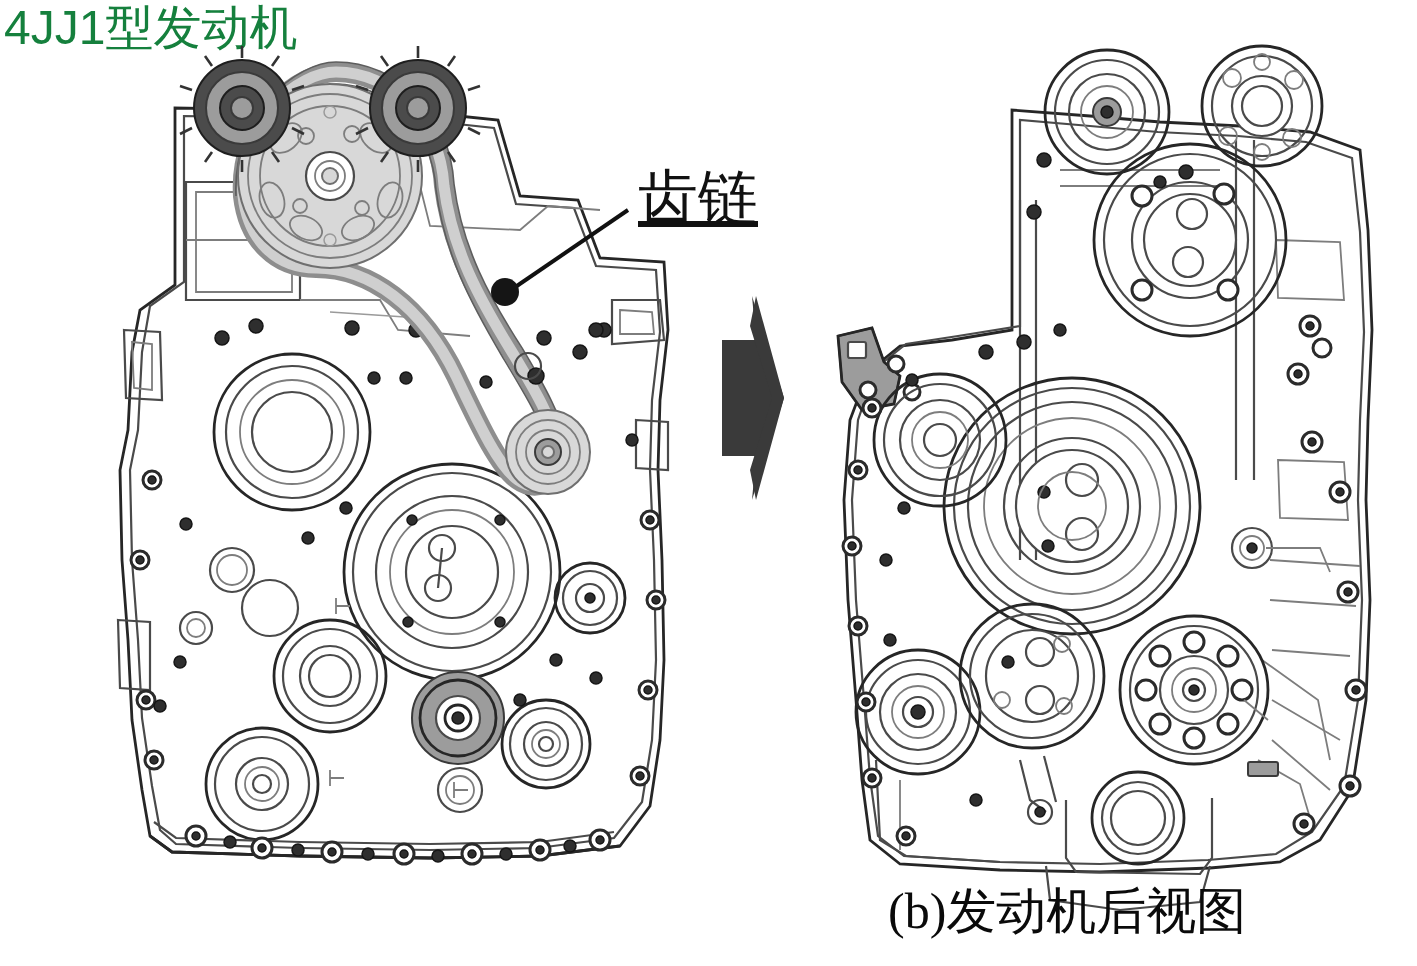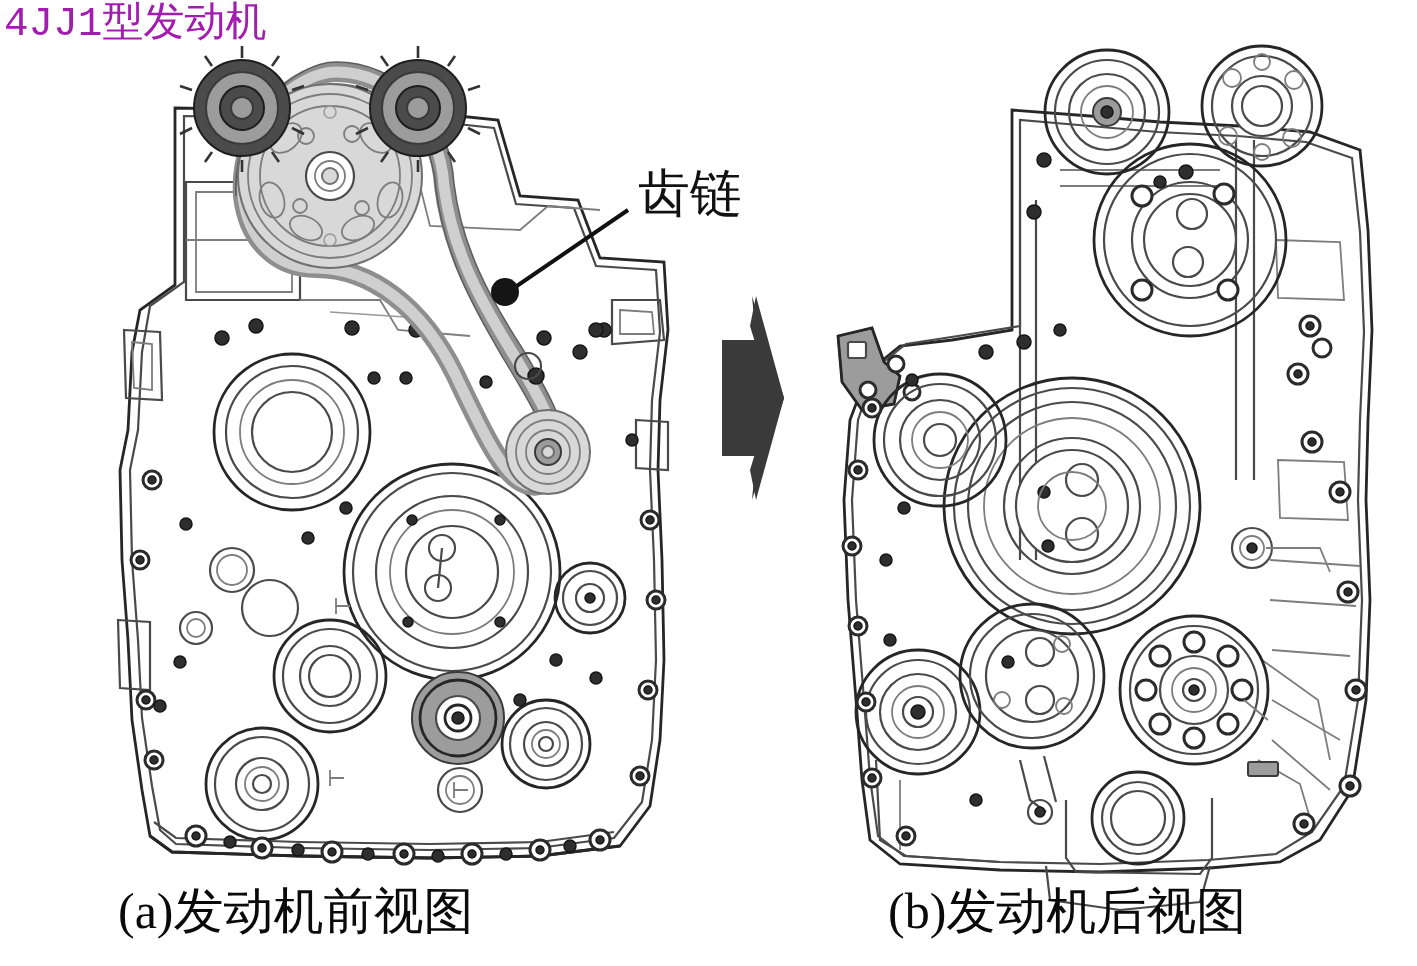--- a/index.html
+++ b/index.html
@@ -6,39 +6,39 @@
   html,body{margin:0;padding:0;background:#ffffff;}
   body{
     width:1417px;height:966px;position:relative;overflow:hidden;
     font-family:"Liberation Serif","DejaVu Serif",serif;
     color:#000;
   }
   .canvas{position:absolute;inset:0;}
 
   
   .title{
-    position:absolute;font-size:41px;line-height:1;
-    font-family:Liberation Mono, monospace;
-    color:#a21caf;white-space:nowrap;letter-spacing:0px;
+    position:absolute;font-size:48px;line-height:1;
+    font-family:Liberation Sans, sans-serif;
+    color:#15803d;white-space:nowrap;letter-spacing:0px;
   }
   #title-left{left:4px;top:4px;}
   #title-right{left:663px;top:4px;}
 
   .caption{
     position:absolute;font-size:50px;line-height:1;
     font-family:"Liberation Serif","DejaVu Serif",serif;
     color:#0a0a0a;white-space:nowrap;
   }
   #caption-a{left:118px;top:886px;}
   #caption-b{left:888px;top:886px;}
 
   .callout-text{
     position:absolute;left:638px;top:168px;
-    font-size:52px;line-height:1;white-space:nowrap;
-    font-family:"Liberation Serif","DejaVu Serif",serif;color:#111;
+    font-size:60px;line-height:1;white-space:nowrap;
+    font-family:"Liberation Serif","DejaVu Serif",serif;color:#111;text-decoration:underline;
   }
 
   
   svg.layer{position:absolute;left:0;top:0;width:1417px;height:966px;overflow:visible;}
 
   .ln{fill:none;stroke:#4a4a4a;stroke-width:2.2;}
   .ln-d{fill:none;stroke:#262626;stroke-width:2.8;}
   .ln-l{fill:none;stroke:#7d7d7d;stroke-width:1.8;}
   .ln-xl{fill:none;stroke:#9a9a9a;stroke-width:1.5;}
   .fill-lt{fill:#d8d8d8;stroke:#6f6f6f;stroke-width:2;}
@@ -500,16 +500,15 @@
       <circle class="boltd" cx="1060" cy="330" r="6"></circle>
       <circle class="boltd" cx="904" cy="508" r="6"></circle>
       <circle class="boltd" cx="886" cy="560" r="6"></circle>
       <circle class="boltd" cx="890" cy="640" r="6"></circle>
       <circle class="boltd" cx="976" cy="800" r="6"></circle>
       <circle class="boltd" cx="1034" cy="212" r="7"></circle>
       <circle class="boltd" cx="1044" cy="160" r="7"></circle>
     </g>
   </svg>
 
-  <div class="caption" id="caption-a">(a)发动机前视图</div>
   <div class="caption" id="caption-b">(b)发动机后视图</div>
 
 </div>
 
 </body></html>

